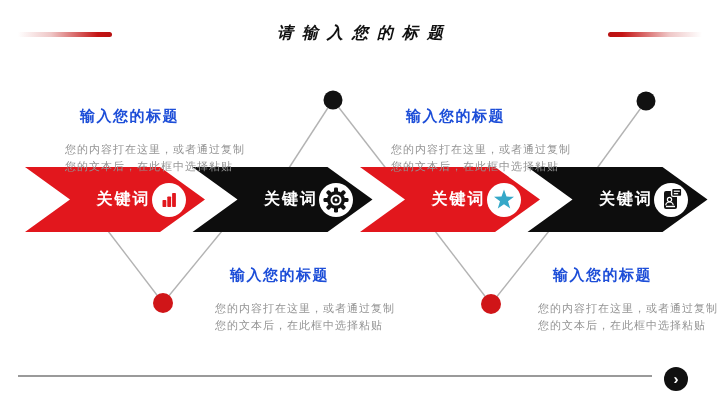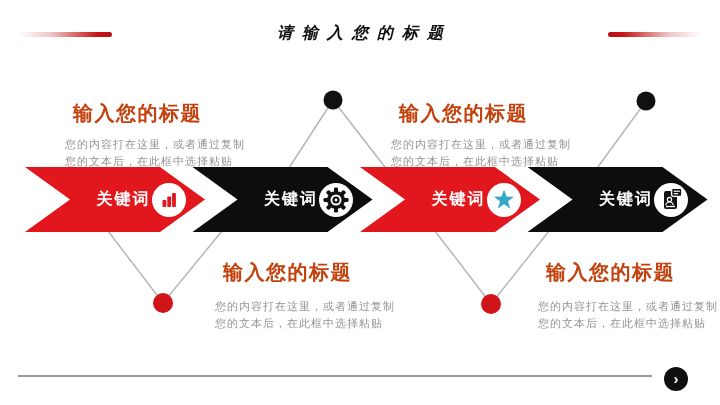--- a/index.html
+++ b/index.html
@@ -21,21 +21,21 @@
 
   
   .arrow-content{position:absolute;top:167px;height:65px;width:128px;display:flex;
     align-items:center;justify-content:center;gap:1px;}
   .arrow-content .kw{color:#fff;font-size:16px;font-weight:bold;letter-spacing:2px;white-space:nowrap;}
   .icon-circle{width:34px;height:34px;border-radius:50%;background:#fff;flex:0 0 auto;
     display:flex;align-items:center;justify-content:center;}
 
   
   .tblock{position:absolute;width:250px;}
-  .tblock h3{margin:8px;font-size:20px;font-weight:bold;color:#c2410c;letter-spacing:1.5px;}
+  .tblock h3{margin:15px;font-size:15px;font-weight:bold;color:#1d4ed8;letter-spacing:1.5px;}
   .tblock p{margin:0;font-size:11px;color:#939393;letter-spacing:1px;line-height:17px;}
   .tb-top-left{left:65px;top:92px;}
   .tb-top-right{left:391px;top:92px;}
   .tb-bottom-left{left:215px;top:251px;}
   .tb-bottom-right{left:538px;top:251px;}
   .tblock .body1{margin-top:9px;}
   .tb-bottom-left .body1,.tb-bottom-right .body1{margin-top:12px;}
 
   
   .bottom-rule{position:absolute;left:18px;top:375px;width:634px;height:2px;background:#9a9a9a;}

